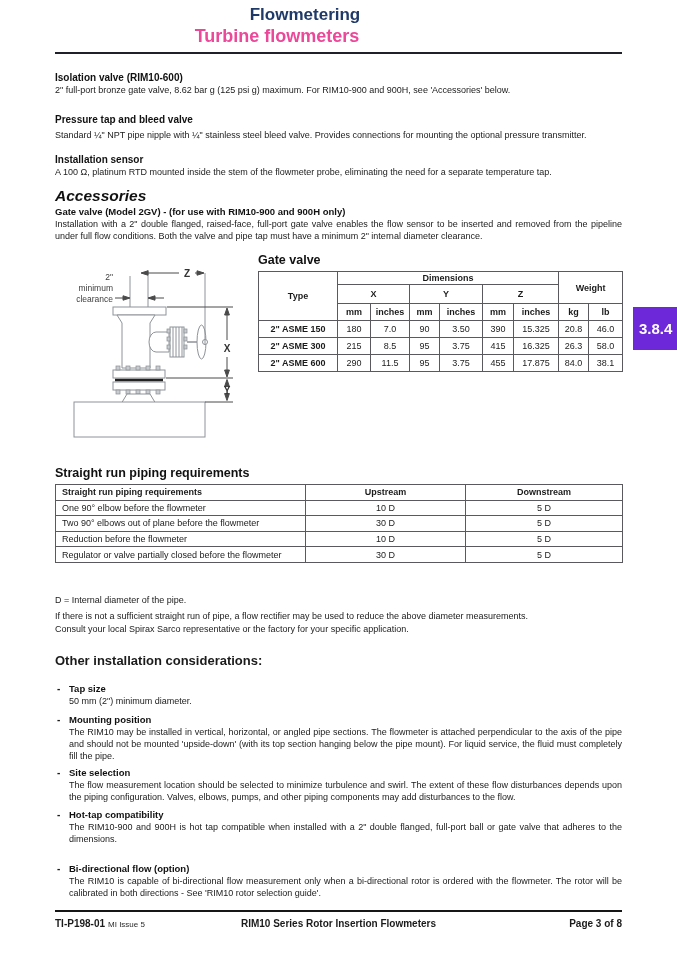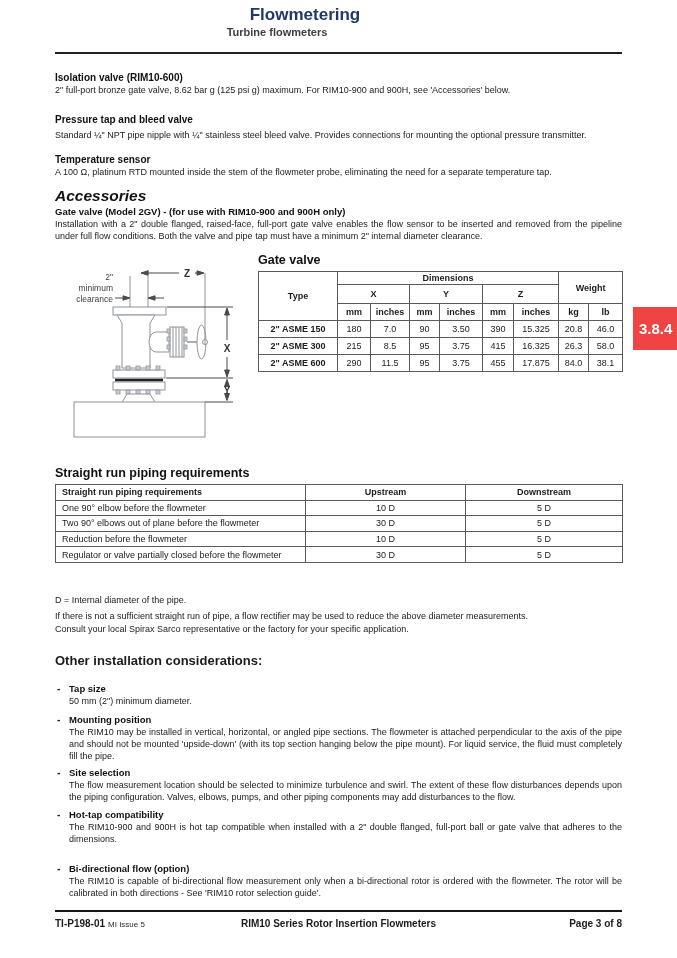--- a/index.html
+++ b/index.html
@@ -1,40 +1,40 @@
 <!DOCTYPE html>
 <html><head>
 <meta charset="utf-8">
 <style>
   html,body{margin:0;padding:0;background:#ffffff;}
   .page{position:relative;width:677px;height:958px;background:#ffffff;
         font-family:"Liberation Sans",sans-serif;color:#1b1b1b;overflow:hidden;}
   .abs{position:absolute;}
   .center{text-align:center;}
   .doc-title{left:0;top:5px;width:610px;font-size:17px;font-weight:bold;color:#1f3968;}
-  .doc-subtitle{left:0;top:26px;width:554px;font-size:11px;font-weight:bold;color:#404040;}
+  .doc-subtitle{left:0;top:26px;width:554px;font-size:18px;font-weight:bold;color:#ec4899;}
   .rule{left:55px;width:567px;height:2px;background:#20202a;}
   .h-sec{font-size:10px;font-weight:bold;color:#111;}
   .h-big{font-size:15.5px;font-weight:bold;color:#111;}
   .h-mid{font-size:12.5px;font-weight:bold;color:#111;}
   .body-text{font-size:9px;line-height:12.4px;color:#1b1b1b;}
   .just{text-align:justify;}
   table{border-collapse:collapse;table-layout:fixed;background:#fff;}
   .dtable{border:1.5px solid #3c3c40;}
   .dtable td{border:1px solid #5a5a5e;font-size:9px;padding:0 3px;vertical-align:middle;
              text-align:center;overflow:hidden;}
   .dtable td.bold{font-weight:bold;}
   .gate-table{width:364px;}
   .gate-table tr{height:17px;}
   .gate-table tr.r1{height:13px;}
   .gate-table tr.r2{height:19px;}
   .sr-table{width:567px;}
   .sr-table tr{height:15.6px;}
   .sr-table td.left{text-align:left;padding-left:6px;white-space:nowrap;}
-  .tab-384{left:633px;top:307px;width:44px;height:43px;background:#ef4444;color:#ffffff;
+  .tab-384{left:633px;top:307px;width:44px;height:43px;background:#6d28d9;color:#ffffff;
            font-size:15px;font-weight:bold;line-height:43px;padding-left:6px;box-sizing:border-box;}
   .bullet-item{left:57px;width:565px;}
   .bullet-marker{position:absolute;left:0;top:0;font-weight:bold;font-size:10px;}
   .bullet-content{margin-left:12px;}
   .bullet-label{font-size:9.5px;font-weight:bold;line-height:12px;color:#111;}
   .bullet-para{font-size:9px;line-height:12.2px;}
   .footer-rule{left:55px;top:910px;width:567px;height:2px;background:#161616;}
   .footer-left{left:55px;top:918px;font-size:10px;font-weight:bold;}
   .footer-issue{font-size:8px;font-weight:normal;color:#2a2a2a;margin-left:3px;}
   .footer-center{left:0;top:918px;width:677px;text-align:center;font-size:10px;font-weight:bold;}
@@ -51,21 +51,21 @@
   <div class="abs doc-title center">Flowmetering</div>
   <div class="abs doc-subtitle center">Turbine flowmeters</div>
   <div class="abs rule" style="top:52px;"></div>
 
   <div class="abs h-sec" style="left:55px;top:72px;">Isolation valve (RIM10-600)</div>
   <div class="abs body-text" style="left:55px;top:84px;width:567px;">2" full-port bronze gate valve, 8.62 bar g (125 psi g) maximum. For RIM10-900 and 900H, see 'Accessories' below.</div>
 
   <div class="abs h-sec" style="left:55px;top:114px;">Pressure tap and bleed valve</div>
   <div class="abs body-text" style="left:55px;top:129px;width:567px;">Standard ¼" NPT pipe nipple with ¼" stainless steel bleed valve. Provides connections for mounting the optional pressure transmitter.</div>
 
-  <div class="abs h-sec" style="left:55px;top:154px;">Temperature sensor</div>
+  <div class="abs h-sec" style="left:55px;top:154px;">Installation sensor</div>
   <div class="abs body-text" style="left:55px;top:166px;width:567px;">A 100 Ω, platinum RTD mounted inside the stem of the flowmeter probe, eliminating the need for a separate temperature tap.</div>
 
   <div class="abs h-big" style="left:55px;top:187px;font-style:italic;">Accessories</div>
   <div class="abs h-sec" style="left:55px;top:206px;font-size:9.5px;">Gate valve (Model 2GV) - (for use with RIM10-900 and 900H only)</div>
   <div class="abs body-text just" style="left:55px;top:218px;width:567px;">Installation with a 2" double flanged, raised-face, full-port gate valve enables the flow sensor to be inserted and removed from the pipeline under full flow conditions. Both the valve and pipe tap must have a minimum 2" internal diameter clearance.</div>
 
   <svg class="abs" style="left:57px;top:262px;" width="185" height="180" viewBox="0 0 185 180">
     <g stroke="#8e9398" stroke-width="1" fill="#ffffff">
 
       <line x1="73" y1="14" x2="73" y2="45"></line>

